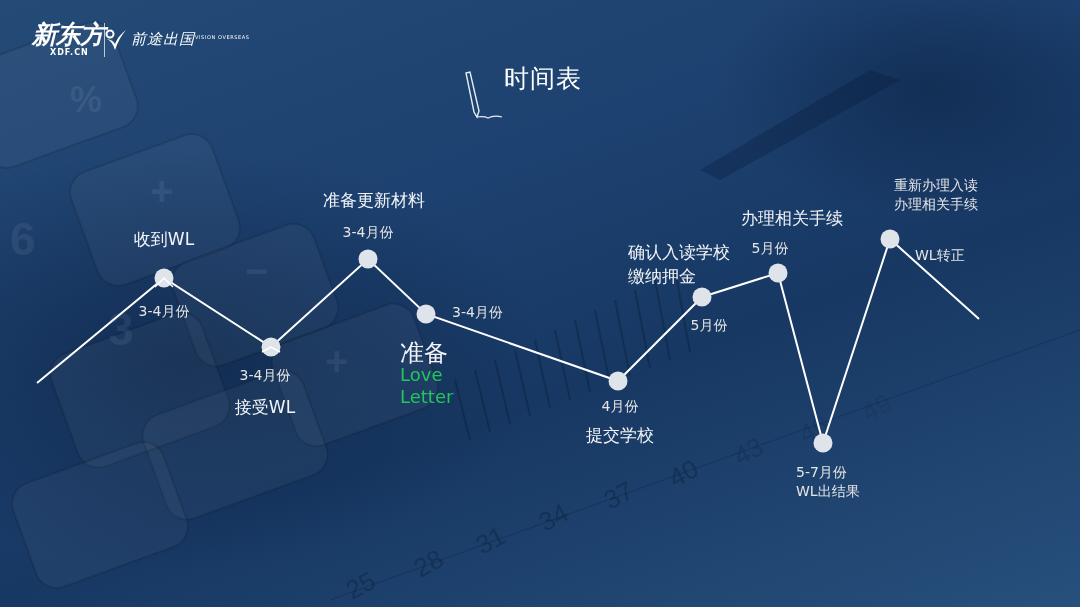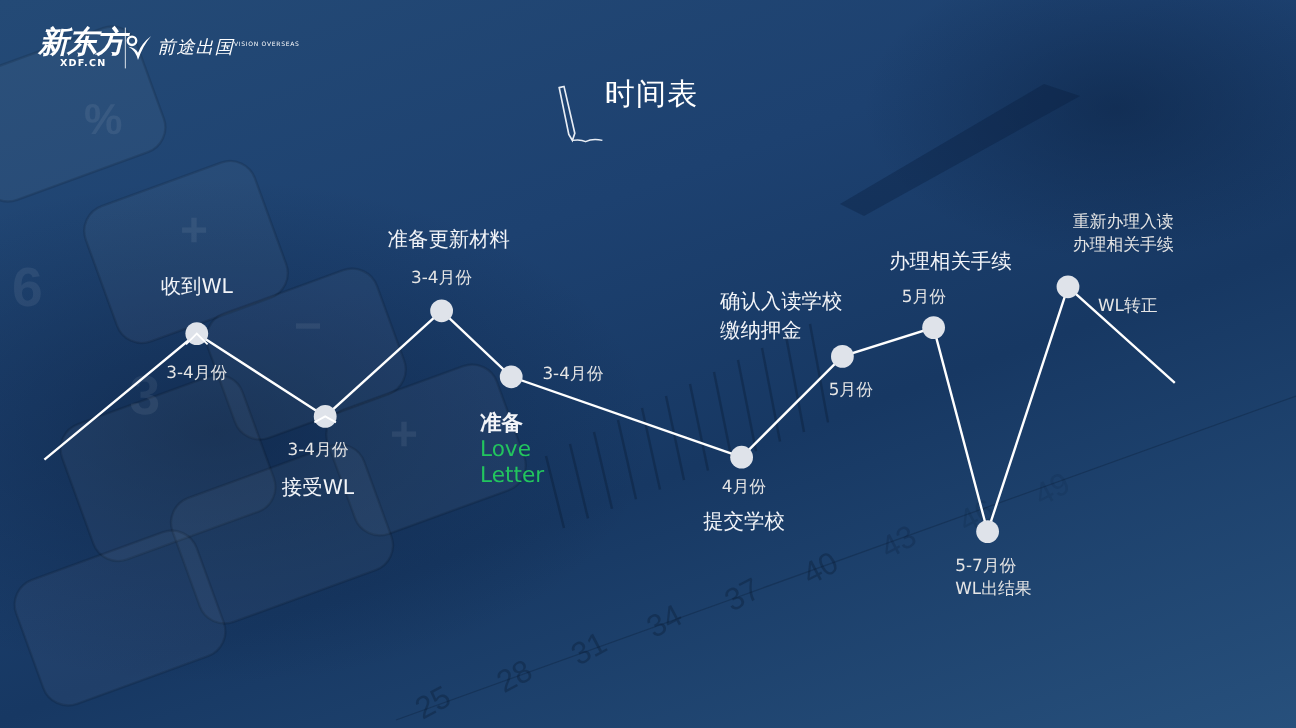--- a/index.html
+++ b/index.html
@@ -143,29 +143,29 @@
   <div class="lbl small center" style="left:164px; top:303px;">3-4月份</div>
 
   <div class="lbl small center" style="left:265px; top:367px;">3-4月份</div>
   <div class="lbl big center" style="left:265px; top:397px;">接受WL</div>
 
   <div class="lbl big center" style="left:374px; top:190px;">准备更新材料</div>
   <div class="lbl small center" style="left:368px; top:224px;">3-4月份</div>
 
   <div class="lbl small" style="left:452px; top:304px;">3-4月份</div>
   <div class="lbl" style="left:400px; top:342px; line-height:22px;">
-    <div style="font-size:18px; font-weight:bold;">准备</div>
+    <div style="font-size:24px; font-weight:normal;">准备</div>
     <div style="font-size:18px; color:#22c55e;">Love</div>
     <div style="font-size:18px; color:#22c55e;">Letter</div>
   </div>
 
   <div class="lbl small center" style="left:620px; top:398px;">4月份</div>
   <div class="lbl big center" style="left:620px; top:425px;">提交学校</div>
 
-  <div class="lbl big" style="left:600px; top:240px; line-height:24px;">
+  <div class="lbl big" style="left:628px; top:240px; line-height:24px;">
     <div>确认入读学校</div>
     <div>缴纳押金</div>
   </div>
   <div class="lbl small center" style="left:709px; top:317px;">5月份</div>
 
   <div class="lbl big center" style="left:792px; top:208px;">办理相关手续</div>
   <div class="lbl small center" style="left:770px; top:240px;">5月份</div>
 
   <div class="lbl small" style="left:796px; top:463px; line-height:19px;">
     <div>5-7月份</div>

